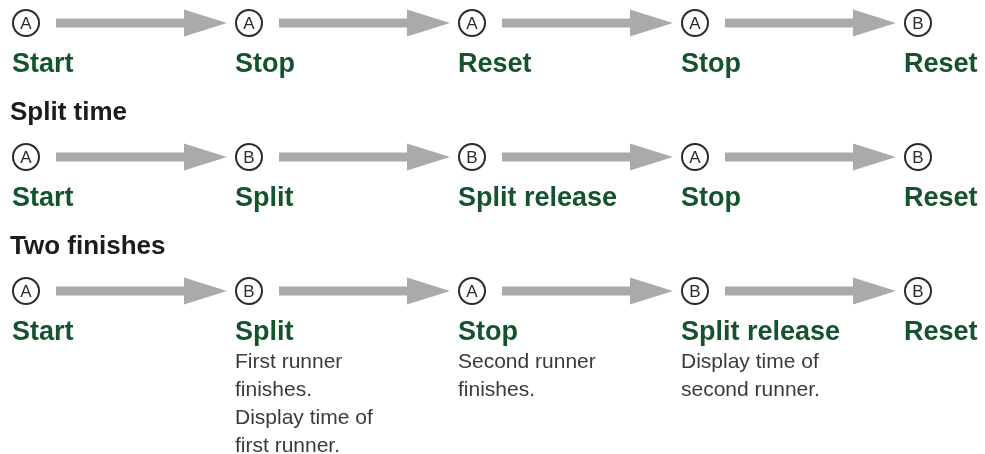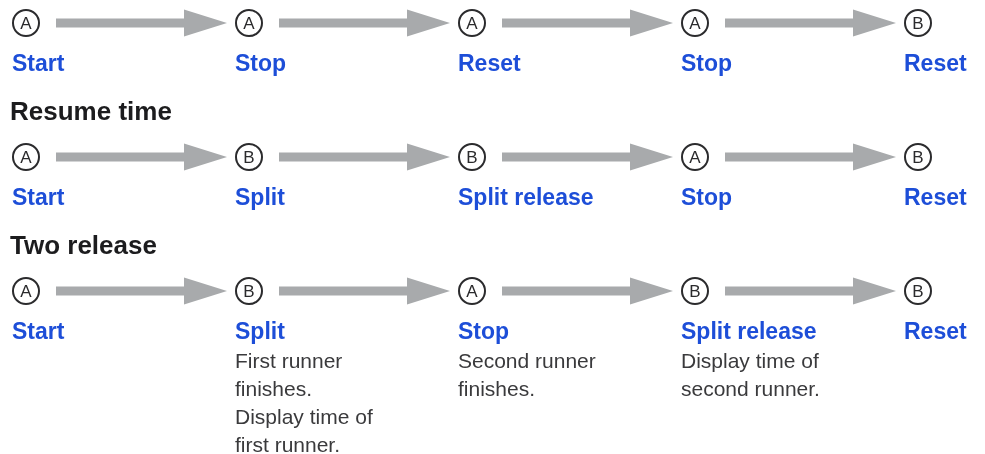--- a/index.html
+++ b/index.html
@@ -29,23 +29,23 @@
     border-radius: 50%;
     display: flex; align-items: center; justify-content: center;
     font-size: 17px; font-weight: 400;
     color: #2b2b2d;
     line-height: 1;
   }
   .arrow { margin-left: 16px; flex: 0 0 auto; }
 
   .step-label {
     margin-top: 12px;
-    font-size: 23px;
+    font-size: 27px;
     font-weight: bold;
-    color: #1d4ed8;
+    color: #14532d;
     line-height: 26px;
   }
   .step-desc {
     margin-top: 3px;
     font-size: 21px;
     color: #3a3a3c;
     line-height: 28px;
     white-space: pre-line;
   }
   .section-heading {
@@ -99,21 +99,21 @@
       <div class="step-label">Stop</div>
     </div>
     <div class="step">
       <div class="step-head">
         <span class="btn-circle">B</span>
       </div>
       <div class="step-label">Reset</div>
     </div>
   </div>
 
-  <div class="section-heading">Resume time</div>
+  <div class="section-heading">Split time</div>
 
   <div class="step-row">
     <div class="step">
       <div class="step-head">
         <span class="btn-circle">A</span>
         <svg class="arrow" width="172" height="30" viewBox="0 0 172 30">
             <polygon points="0,10.5 128,10.5 128,1.5 171,15 128,28.5 128,19.5 0,19.5" fill="#a8aaac"></polygon>
           </svg>
       </div>
       <div class="step-label">Start</div>
@@ -146,21 +146,21 @@
       <div class="step-label">Stop</div>
     </div>
     <div class="step">
       <div class="step-head">
         <span class="btn-circle">B</span>
       </div>
       <div class="step-label">Reset</div>
     </div>
   </div>
 
-  <div class="section-heading">Two release</div>
+  <div class="section-heading">Two finishes</div>
 
   <div class="step-row">
     <div class="step">
       <div class="step-head">
         <span class="btn-circle">A</span>
         <svg class="arrow" width="172" height="30" viewBox="0 0 172 30">
             <polygon points="0,10.5 128,10.5 128,1.5 171,15 128,28.5 128,19.5 0,19.5" fill="#a8aaac"></polygon>
           </svg>
       </div>
       <div class="step-label">Start</div>

